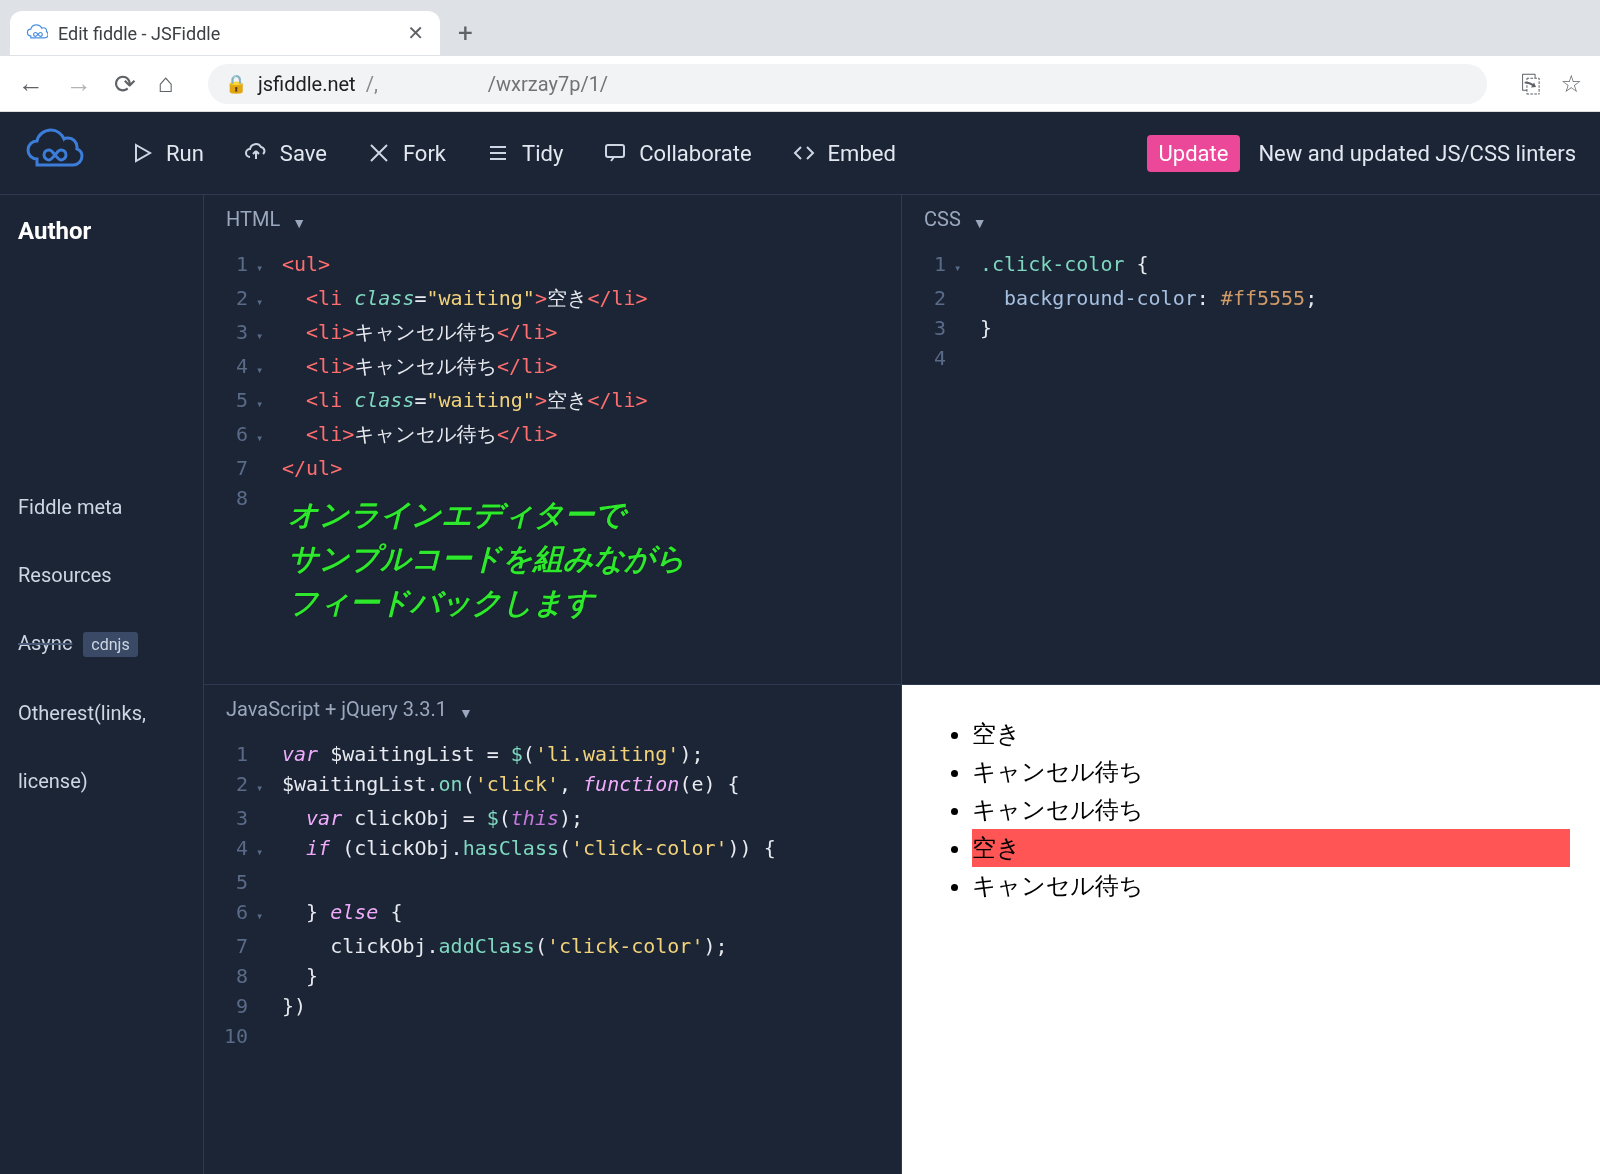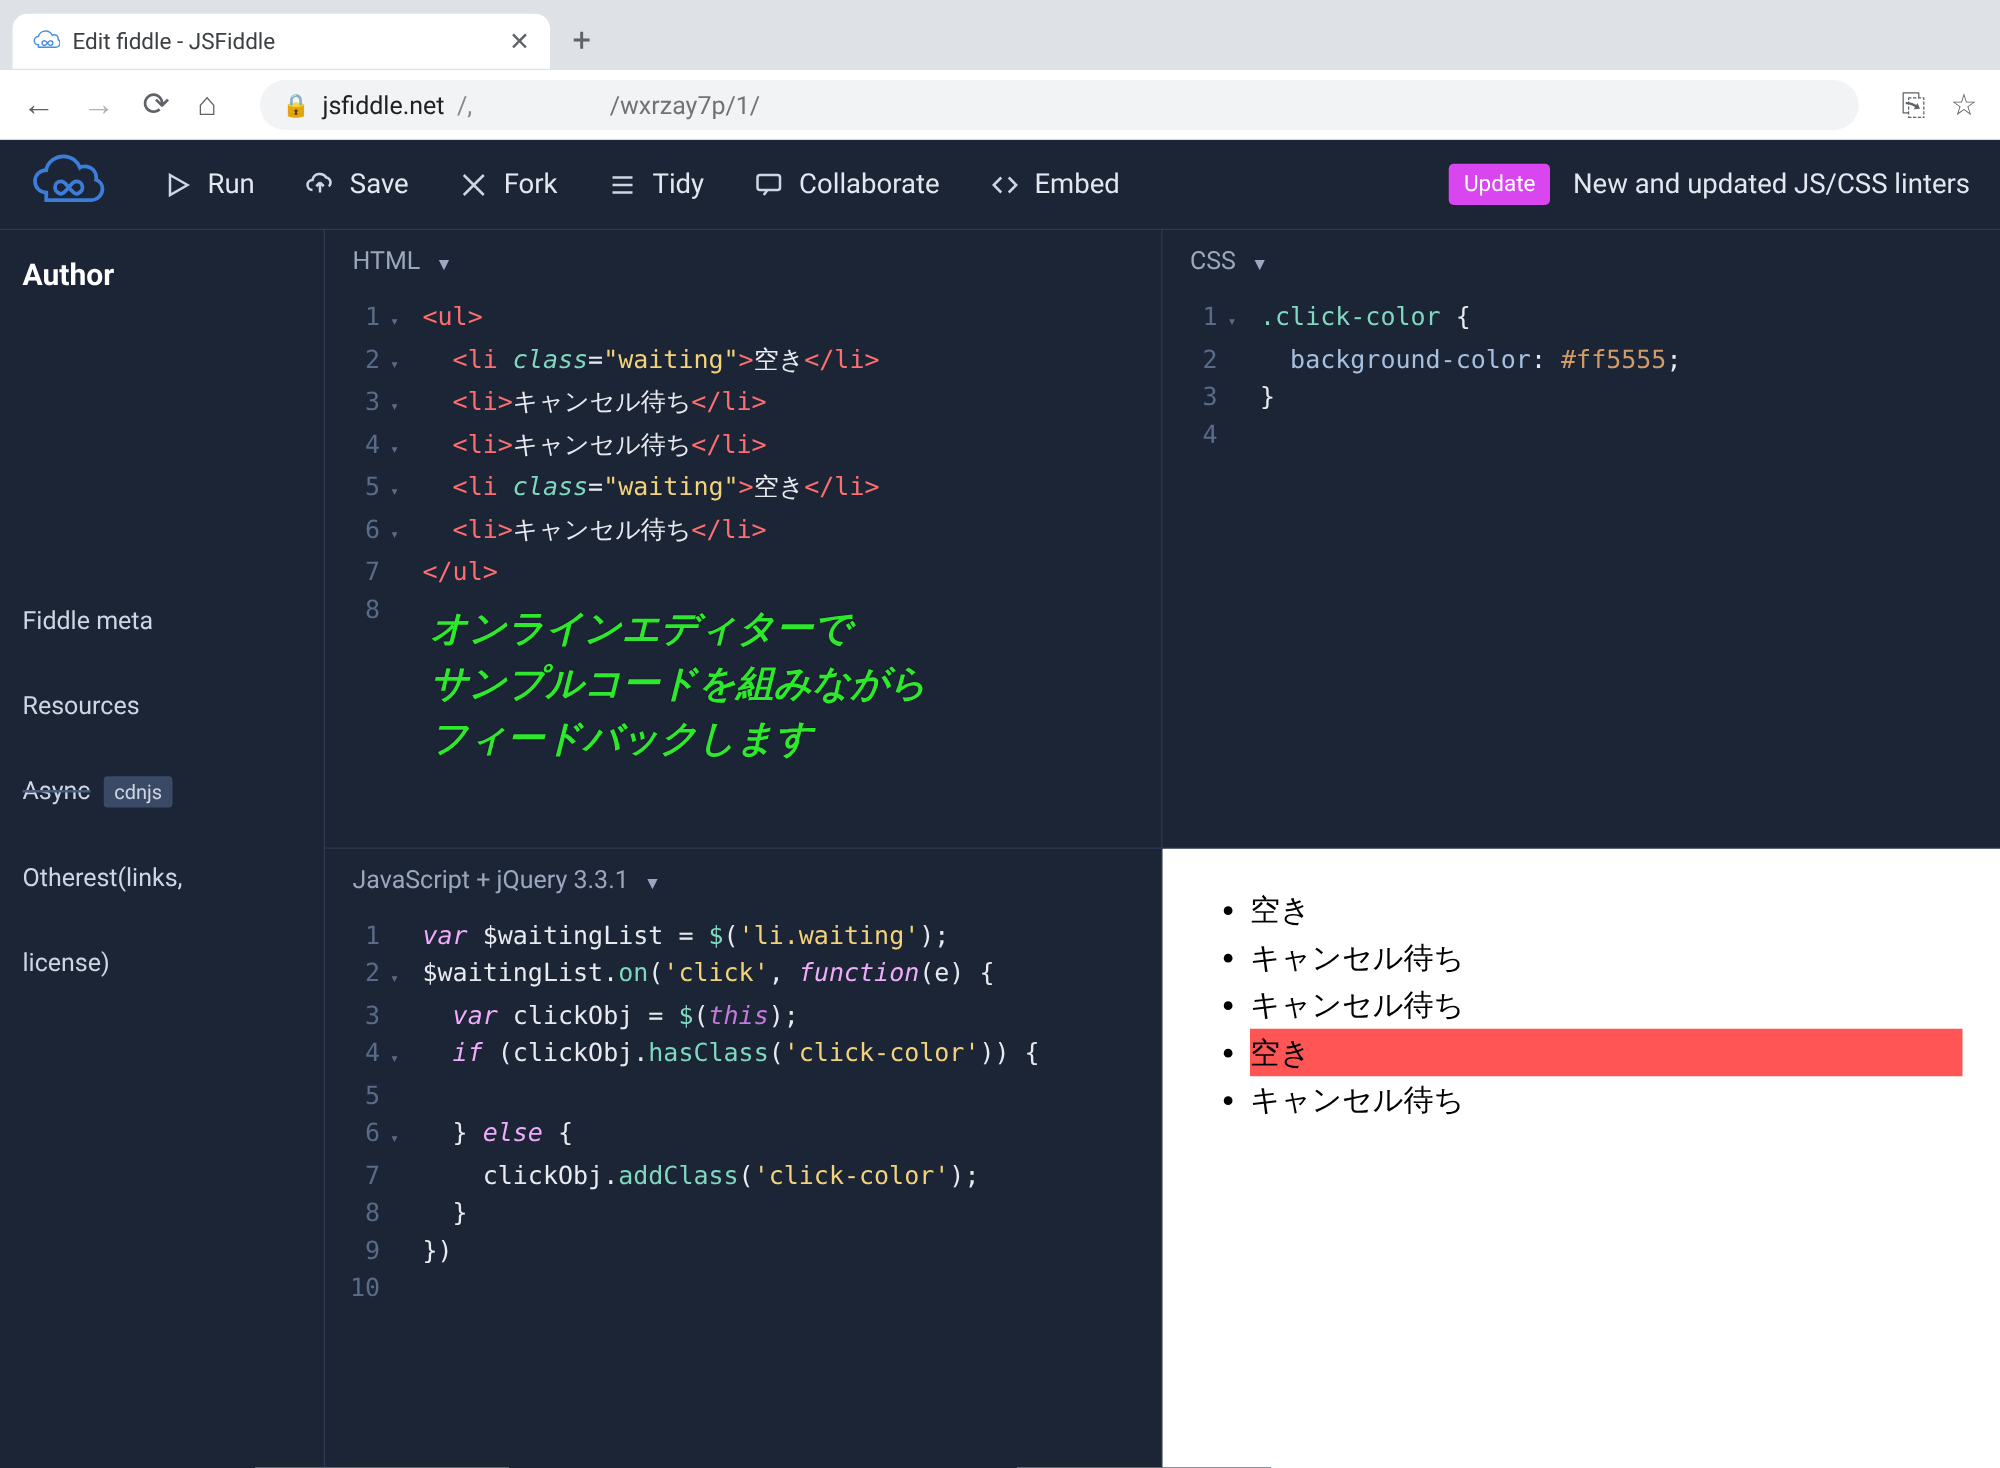--- a/index.html
+++ b/index.html
@@ -41,43 +41,43 @@
 .lock-icon { color: #5f6368; font-size: 18px; }
 .url-host { color: #202124; }
 .url-path { color: #888; }
 .url-path2 { color: #737373; }
 .addr-right { display: flex; gap: 20px; align-items: center; margin-left: 12px; }
 .translate-icon, .star-icon { font-size: 24px; color: #5f6368; }
 
 
 .app { background: #1b2536; color: #cfd6e3; height: calc(1174px - 112px); display: flex; flex-direction: column; }
 .header {
-  display: flex; align-items: center; height: 72px;
+  display: flex; align-items: center; height: 83px;
   border-bottom: 1px solid #2d3a52; padding: 0 24px; gap: 12px;
 }
 .logo { margin-right: 20px; }
 .logo svg { width: 60px; height: 48px; }
 .menu-item {
   display: flex; align-items: center; gap: 12px;
   padding: 10px 14px; font-size: 22px; color: #e3e8f0; cursor: pointer;
 }
 .menu-item .icon { display: flex; align-items: center; }
 .menu-item svg { width: 24px; height: 24px; stroke: #cfd6e3; fill: none; stroke-width: 2; }
 .header-right { margin-left: auto; display: flex; align-items: center; gap: 18px; }
 .update-badge {
-  background: #d946ef; color: #fff; font-size: 18px;
+  background: #ec4899; color: #fff; font-size: 22px;
   padding: 6px 12px; border-radius: 4px; cursor: pointer;
 }
 .linters-text { font-size: 22px; color: #e3e8f0; }
 
 .workspace { display: flex; flex: 1; min-height: 0; }
 
 
 .sidebar {
-  width: 260px; border-right: 1px solid #2d3a52; padding: 22px 18px;
+  width: 204px; border-right: 1px solid #2d3a52; padding: 22px 18px;
   display: flex; flex-direction: column; gap: 10px; font-size: 20px;
 }
 .sidebar .section-title { font-weight: 700; color: #fff; font-size: 24px; margin-bottom: 26px; }
 .sidebar .link { color: #cfd6e3; cursor: pointer; padding: 4px 0; }
 .sidebar .spacer { height: 200px; }
 .badge-cdnjs {
   display: inline-block; background: #3a4a66; color: #cfd6e3;
   font-size: 16px; padding: 3px 8px; border-radius: 3px; margin-left: 6px;
 }
 .strike { text-decoration: line-through; text-decoration-color: #4a5a78; }

